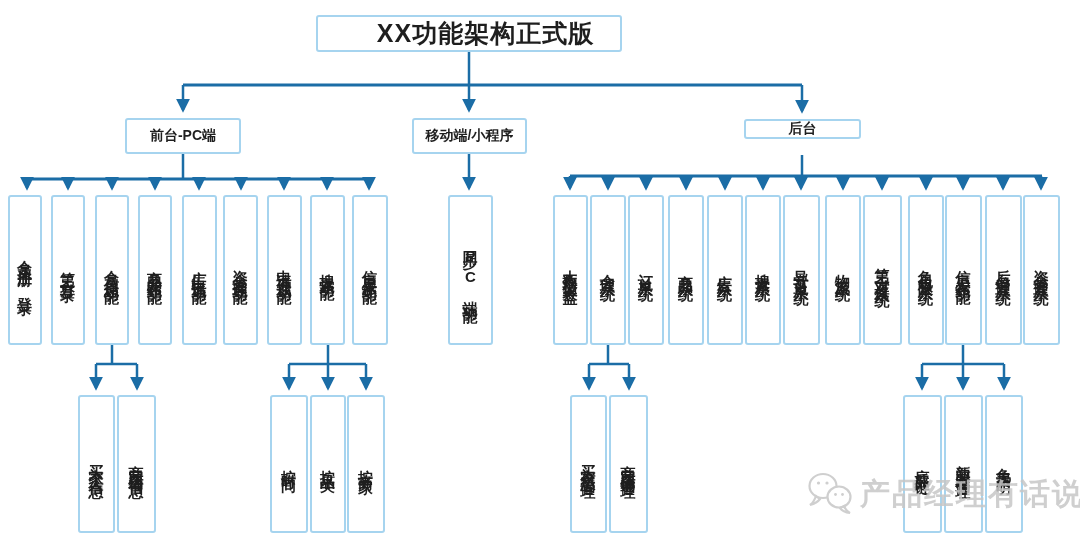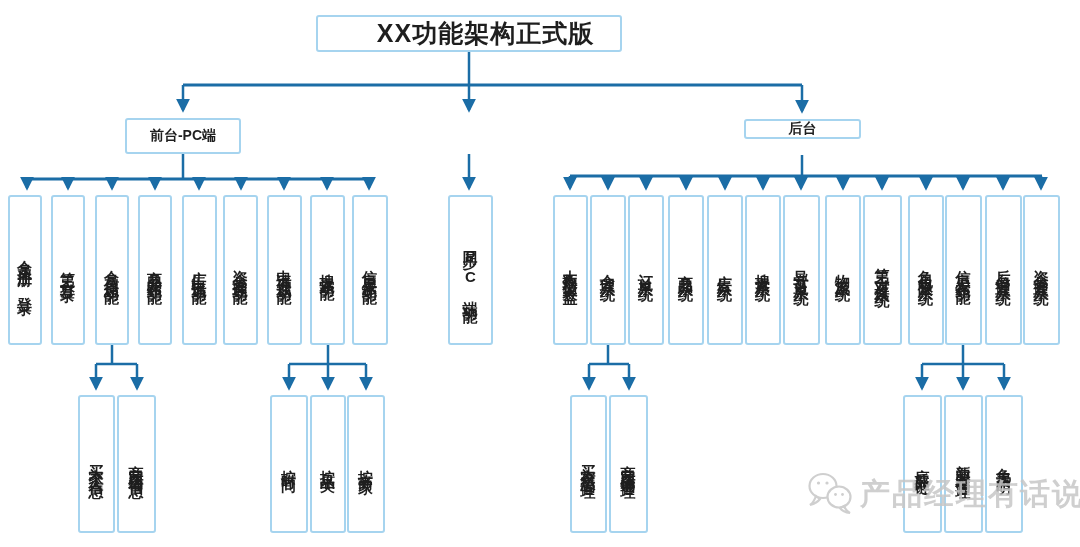--- a/index.html
+++ b/index.html
@@ -100,20 +100,23 @@
       <line x1="1004" y1="364" x2="1004" y2="388" stroke-width="2.5" marker-end="url(#arr)"></line>
     </g>
   </svg>
 
   <div class="node title-node" style="left:316px;top:15px;width:306px;height:37px">
     <span>XX功能架构正式版</span>
   </div>
 
   <div class="node hnode" style="left:125px;top:118px;width:116px;height:36px">
     <span>前台-PC端</span>
+  </div>
+  <div class="node hnode" style="left:412px;top:118px;width:115px;height:36px">
+    <span>移动端/小程序</span>
   </div>
   <div class="node hnode" style="left:744px;top:119px;width:117px;height:20px">
     <span>后台</span>
   </div>
 
   <div class="node vnode" style="left:8px;top:195px;width:34px;height:150px">
       <span>会员注册/登录</span>
     </div>
   <div class="node vnode" style="left:51px;top:195px;width:34px;height:150px">
       <span>第三方登录</span>

